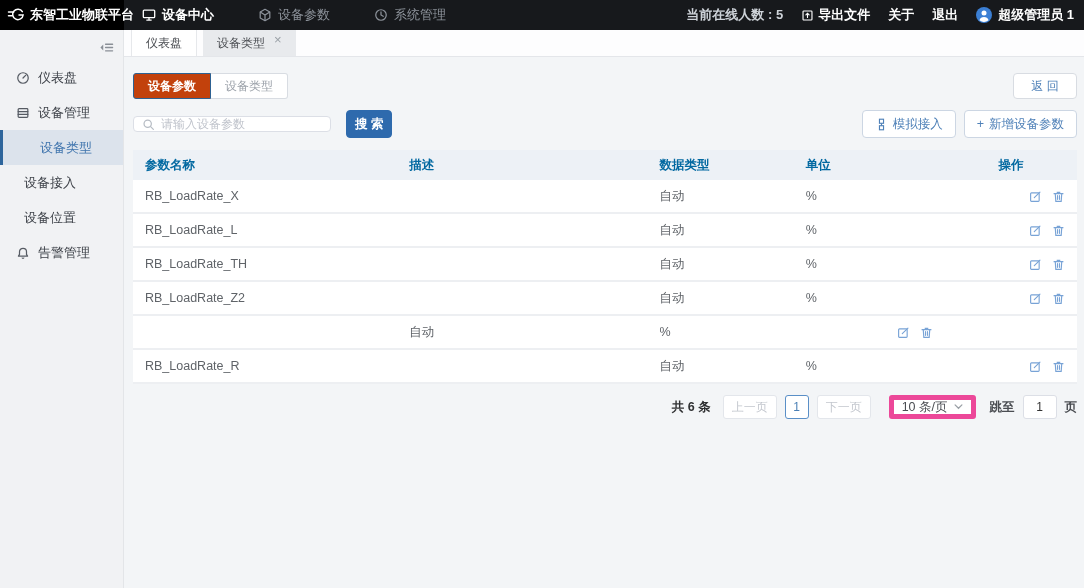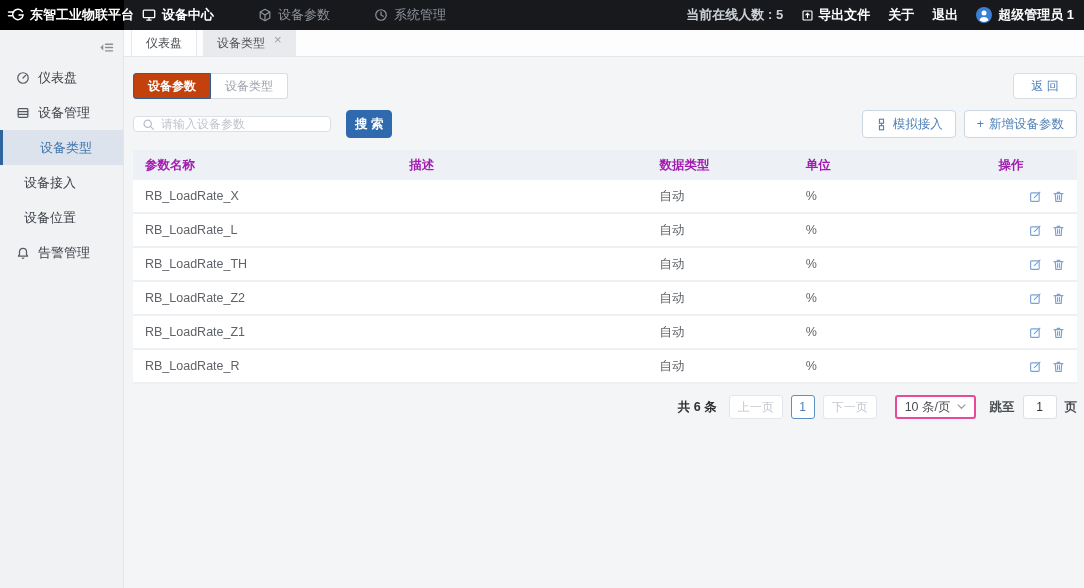--- a/index.html
+++ b/index.html
@@ -76,38 +76,38 @@
     font-weight:bold; cursor:pointer; font-family:inherit; white-space:nowrap; }
   .search-right { display:flex; align-items:center; gap:8px; }
   .btn-outline { height:28px; padding:0 12px; background:#fff; border:1px solid #ccd6e3;
     border-radius:4px; color:#4f81b8; font-size:12.5px; cursor:pointer; font-family:inherit;
     display:flex; align-items:center; gap:5px; white-space:nowrap; }
 
   
   .table { margin-top:12px; background:#fff; }
   .thead, .trow { display:grid; grid-template-columns:28% 26.5% 15.5% 16% 1fr;
     align-items:center; }
-  .thead { height:30px; background:#edf1f6; font-size:12.5px; font-weight:bold; color:#a21caf; }
+  .thead { height:30px; background:#edf1f6; font-size:12.5px; font-weight:bold; color:#0369a1; }
   .trow { height:34px; background:#fff; border-bottom:2px solid #edeff2; font-size:12.5px;
     color:#5f6368; }
   .td, .th { padding:0 12px; overflow:hidden; white-space:nowrap; }
   .th.ops, .td.ops { display:flex; justify-content:flex-end; align-items:center; gap:10px; }
   .th.ops { display:block; text-align:center; }
   .op { color:#78a3d6; cursor:pointer; display:inline-flex; }
 
   
   .pagination { margin-top:11px; display:flex; justify-content:flex-end; align-items:center;
     gap:8px; font-size:12.5px; color:#4a4d52; }
   .pg-total { font-weight:bold; color:#303133; margin-right:4px; }
   .pg-btn { height:24px; padding:0 8px; background:#fff; border:1px solid #e3e6eb;
     border-radius:3px; font-size:12px; font-family:inherit; cursor:pointer; }
   .pg-btn.disabled { color:#c3c7ce; cursor:default; }
   .pg-btn.current { min-width:24px; padding:0 6px; border-color:#5a8fc7; color:#4a7fb5; }
   .pg-size { height:24px; margin-left:10px; padding:0 8px; background:#fff;
-    border:2px solid #ec4899; border-radius:3px; display:flex; align-items:center; gap:6px;
+    border:5px solid #ec4899; border-radius:3px; display:flex; align-items:center; gap:6px;
     cursor:pointer; color:#4a4d52; }
   .pg-size .icon { color:#9aa0a6; }
   .pg-jump-label { margin-left:6px; font-weight:bold; }
   .pg-jump { width:34px; height:24px; border:1px solid #dcdfe6; border-radius:3px;
     text-align:center; font-size:12px; font-family:inherit; color:#333; outline:none; }
   .pg-suffix { font-weight:bold; }
 </style>
 </head>
 <body>
 
@@ -359,21 +359,20 @@
         </span>
         <span class="op">
           <svg width="13" height="13" viewBox="0 0 16 16" fill="none" stroke="currentColor" stroke-width="1.4" stroke-linecap="round">
               <path d="M2.5 4.5h11M6.5 4.5V3h3v1.5M4 4.5l.7 9.5h6.6l.7-9.5M6.8 7v4.5M9.2 7v4.5"></path>
             </svg>
         </span>
       </div>
     </div>
 
     <div class="trow">
-      <div class="td">RB_LoadRate_Z1</div>
       <div class="td"></div>
       <div class="td">自动</div>
       <div class="td">%</div>
       <div class="td ops">
         <span class="op">
           <svg width="13" height="13" viewBox="0 0 16 16" fill="none" stroke="currentColor" stroke-width="1.4" stroke-linecap="round">
               <rect x="2" y="3.5" width="10.5" height="10.5" rx="1"></rect>
               <path d="M6.5 9.5l7-7"></path>
             </svg>
         </span>

